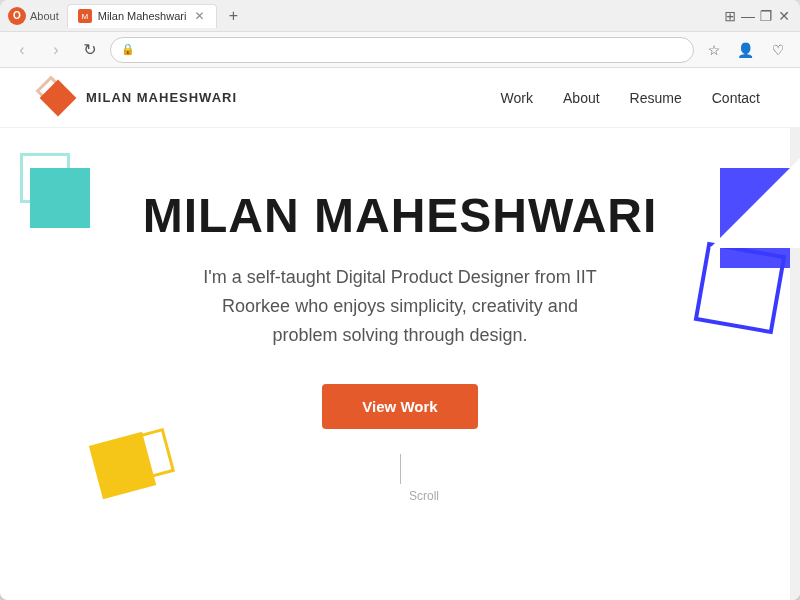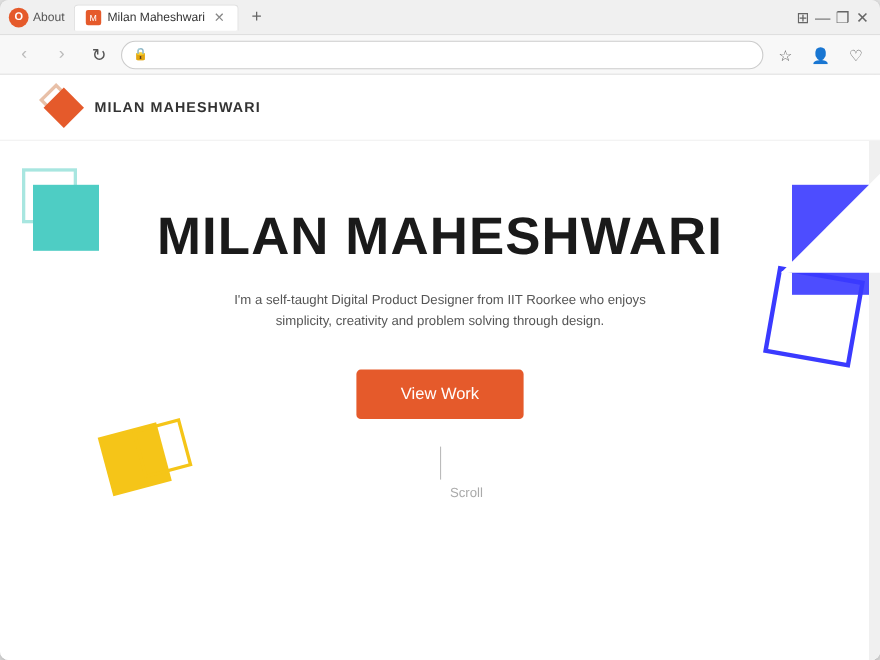--- a/index.html
+++ b/index.html
@@ -51,23 +51,23 @@
 
     
     .shape-teal { position: absolute; top: 40px; left: 30px; width: 60px; height: 60px; background: #4ecdc4; }
     .shape-teal-outline { position: absolute; top: 25px; left: 20px; width: 50px; height: 50px; border: 3px solid #a8e6e0; background: none; }
     .shape-yellow { position: absolute; bottom: 50px; left: 95px; width: 55px; height: 55px; background: #f5c518; transform: rotate(-15deg); }
     .shape-yellow-outline { position: absolute; bottom: 65px; left: 125px; width: 45px; height: 45px; border: 3px solid #f5c518; background: none; transform: rotate(-15deg); }
     .shape-blue-rect { position: absolute; top: 40px; right: 0; width: 80px; height: 100px; background: #3a3aff; opacity: 0.9; }
     .shape-blue-outline { position: absolute; top: 120px; right: 20px; width: 80px; height: 80px; border: 4px solid #3a3aff; background: none; transform: rotate(10deg); }
 
     .hero-title { font-size: 48px; font-weight: 900; color: #1a1a1a; letter-spacing: 1px; margin-bottom: 20px; position: relative; z-index: 5; }
-    .hero-subtitle { font-size: 12px; color: #555; line-height: 1.6; max-width: 420px; margin: 0 auto 35px; position: relative; z-index: 5; }
+    .hero-subtitle { font-size: 18px; color: #555; line-height: 1.6; max-width: 420px; margin: 0 auto 35px; position: relative; z-index: 5; }
 
-    .view-work-btn { background: #e55a2b; color: white; border: none; padding: 14px 40px; font-size: 15px; font-weight: 400; border-radius: 4px; cursor: pointer; position: relative; z-index: 5; }
+    .view-work-btn { background: #e55a2b; color: white; border: none; padding: 14px 40px; font-size: 15px; font-weight: 700; border-radius: 4px; cursor: pointer; position: relative; z-index: 5; }
 
     .scroll-indicator { display: flex; flex-direction: column; align-items: center; margin-top: 25px; gap: 5px; position: relative; z-index: 5; }
     .scroll-line { width: 1px; height: 30px; background: #bbb; }
     .scroll-text { font-size: 12px; color: #aaa; margin-left: 48px; }
 
     
     .scrollbar { position: absolute; right: 0; top: 0; bottom: 0; width: 10px; background: #f0f0f0; }
     .scrollbar-thumb { position: absolute; top: 0; right: 1px; width: 7px; height: 40px; background: #ccc; border-radius: 4px; }
   </style>
 </head>
@@ -125,20 +125,26 @@
 
     <nav class="site-nav">
       <div class="site-logo">
         <div class="logo-icon">
           <div class="logo-square-outline"></div>
           <div class="logo-square"></div>
         </div>
         <span class="logo-text">MILAN MAHESHWARI</span>
       </div>
 
+      <div class="site-nav-links">
+        <a class="nav-link">Work</a>
+        <a class="nav-link">About</a>
+        <a class="nav-link">Resume</a>
+        <a class="nav-link">Contact</a>
+      </div>
     </nav>
 
     <section class="hero">
 
       
       <div class="shape-teal-outline"></div>
       <div class="shape-teal"></div>
 
       
       <div class="shape-yellow"></div>

